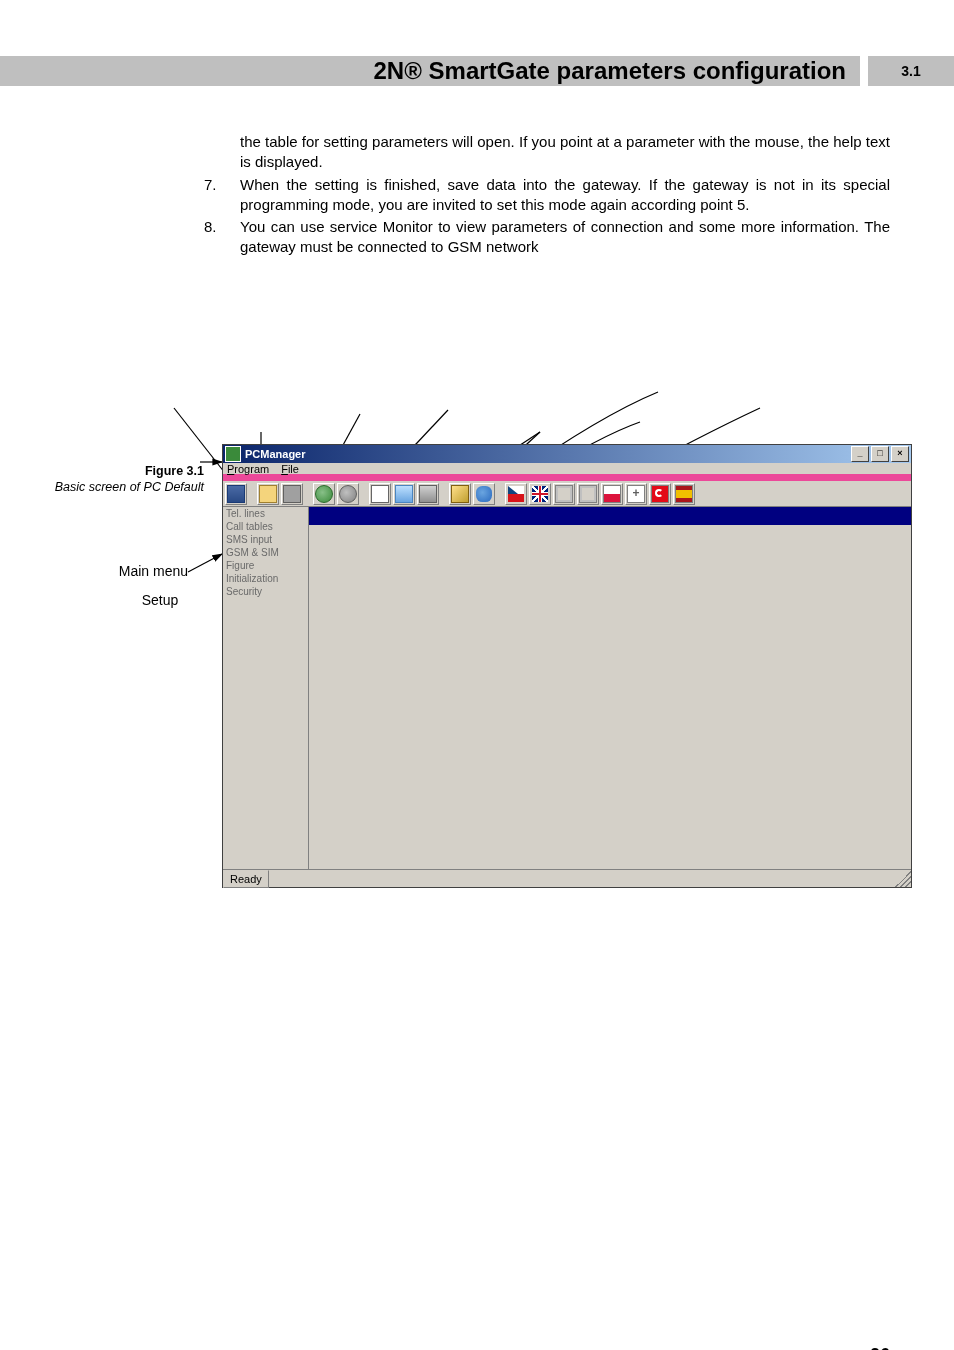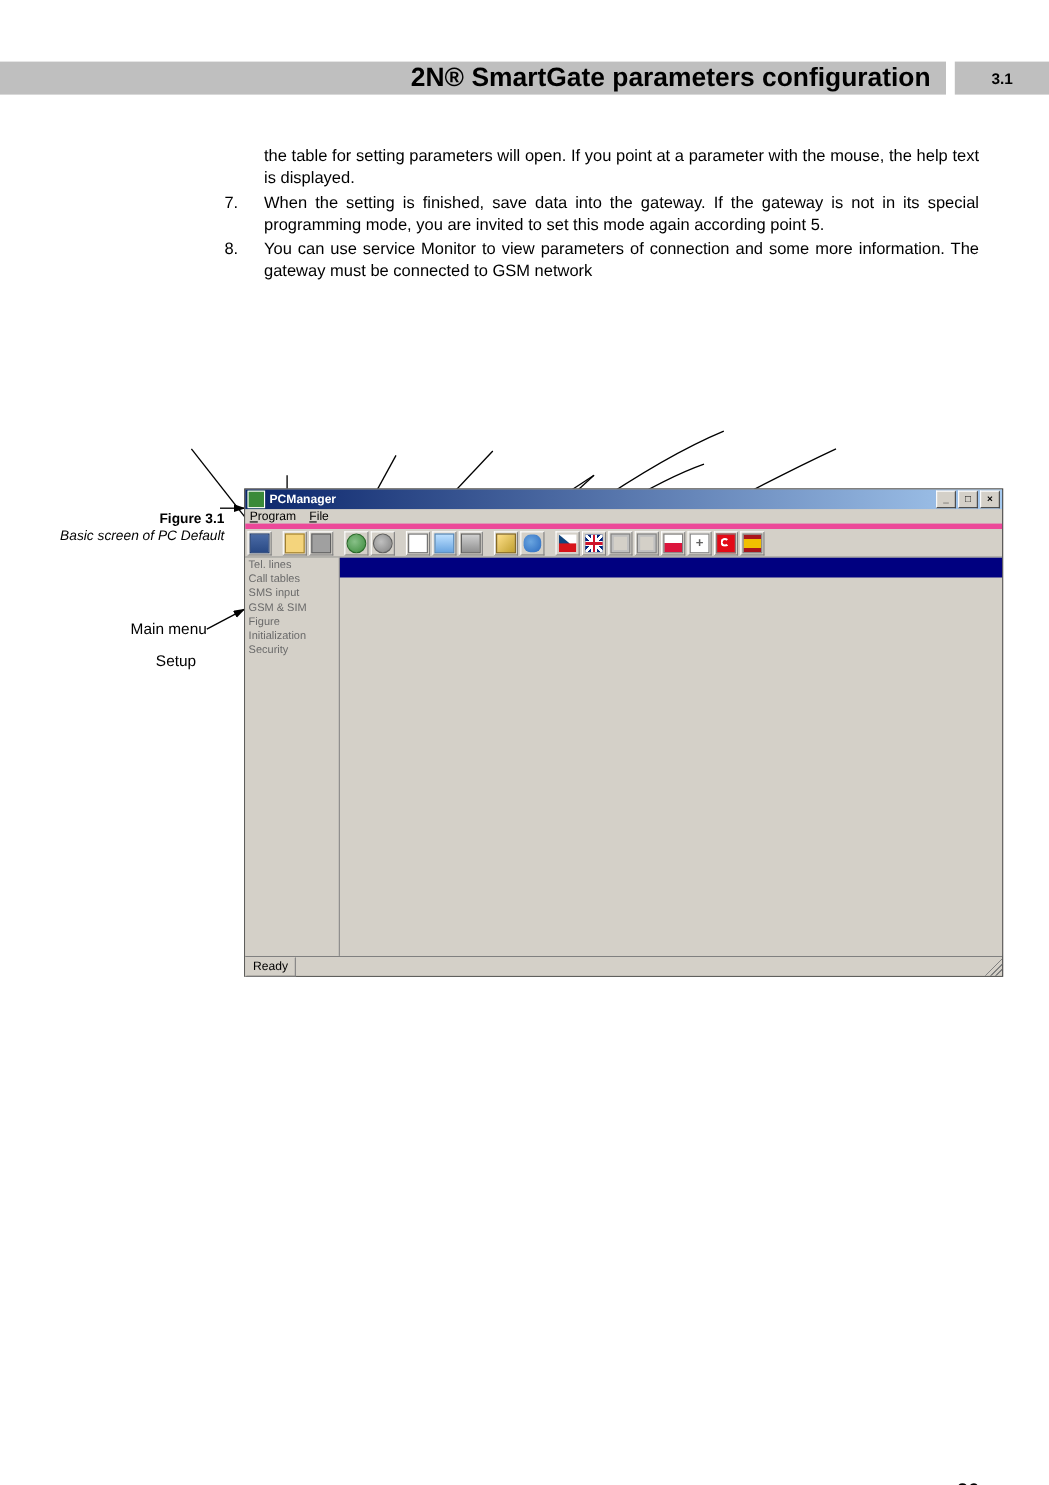--- a/index.html
+++ b/index.html
@@ -156,21 +156,21 @@
     font-size: 9px;
     text-align: center;
     line-height: 12px;
     color: #000;
     font-weight: bold;
   }
 
   .menubar {
     height: 18px;
     background: #d4d0c8;
-    border-bottom: 5px solid #ec4899;
+    border-bottom: 7px solid #ec4899;
     display: flex;
     align-items: center;
     padding-left: 4px;
     gap: 12px;
     box-sizing: border-box;
   }
   .menubar span { font-size: 11px; }
   .menubar .ul { text-decoration: underline; }
 
   .toolbar {

